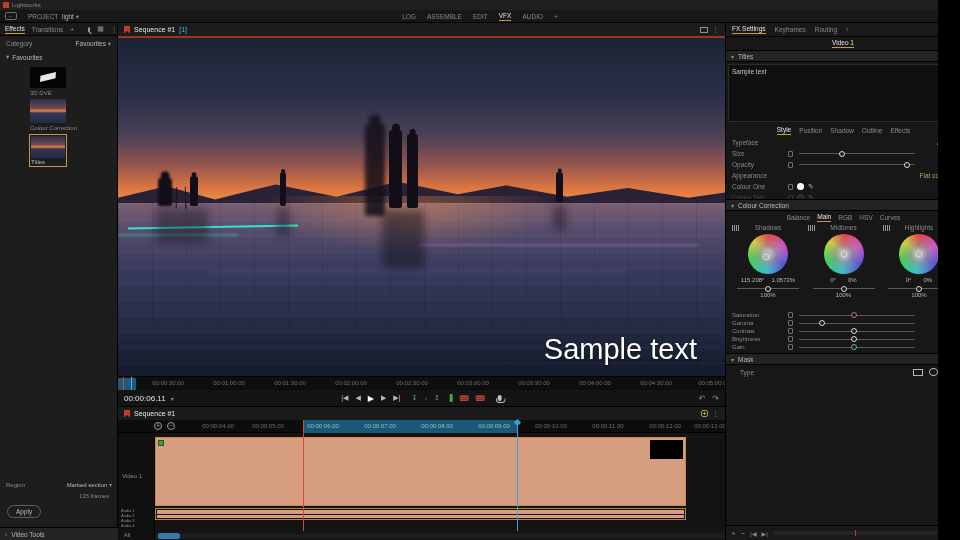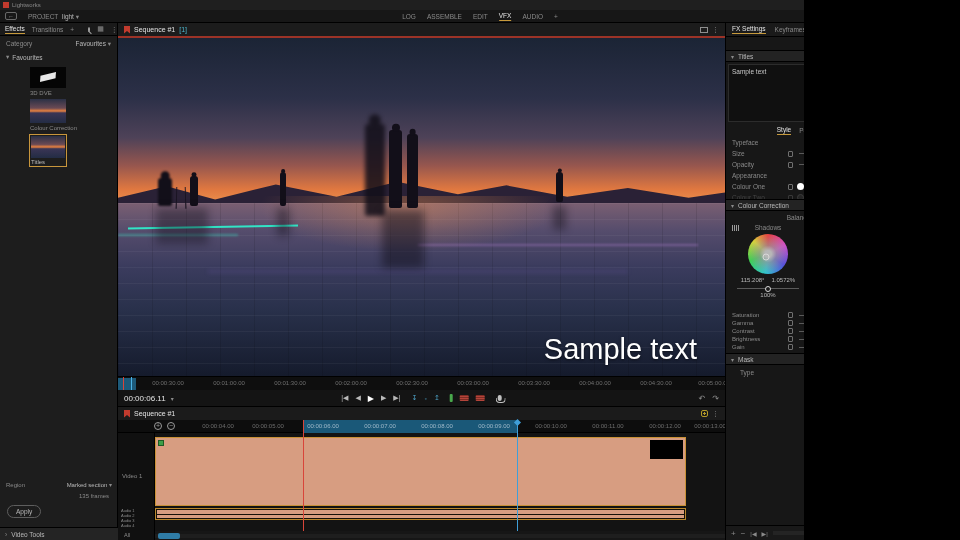--- a/index.html
+++ b/index.html
@@ -1,18 +1,18 @@
 <!DOCTYPE html>
 <html><head>
 <meta charset="utf-8">
 <style>
   *{margin:0;padding:0;box-sizing:border-box}
   html,body{background:#000}
   body{font-family:"Liberation Sans",sans-serif;color:#b5b5b5}
-  #app{position:relative;width:804px;height:540px;background:#bef264;overflow:hidden}
+  #app{position:relative;width:938px;height:540px;background:#bef264;overflow:hidden}
   .abs{position:absolute}
   .row{display:flex;align-items:center}
   .f4{font-size:4px;line-height:4px}.f55{font-size:5.5px}.f6{font-size:6px}.f65{font-size:6.5px}.f7{font-size:7px}.f8{font-size:8px}
   .dim{color:#8a8a8a}.txt{color:#b9b9b9}.bright{color:#e4e4e4}.amber{color:#c8a05a}.val{color:#b98e44}
   .underline-amber{border-bottom:1px solid #c79a3c;padding-bottom:1px}
   .dots{color:#9a9a9a;font-size:7px;line-height:7px}
   .flag{display:inline-block;width:6px;height:8px;background:#c23b2e;clip-path:polygon(0 0,100% 0,100% 100%,50% 68%,0 100%)}
   .toggle-green{display:inline-block;width:8px;height:8px;border-radius:50%;background:radial-gradient(circle,#7ce05f 0 30%,#2e7d32 75%);border:1px solid #173d1a}
   .kf{display:inline-block;width:5px;height:6px;border:1px solid #6f6f6f;border-radius:1px;flex:none}
   .slider{position:relative;height:1px;background:#5a5a5a;flex:1;margin:0 6px}

